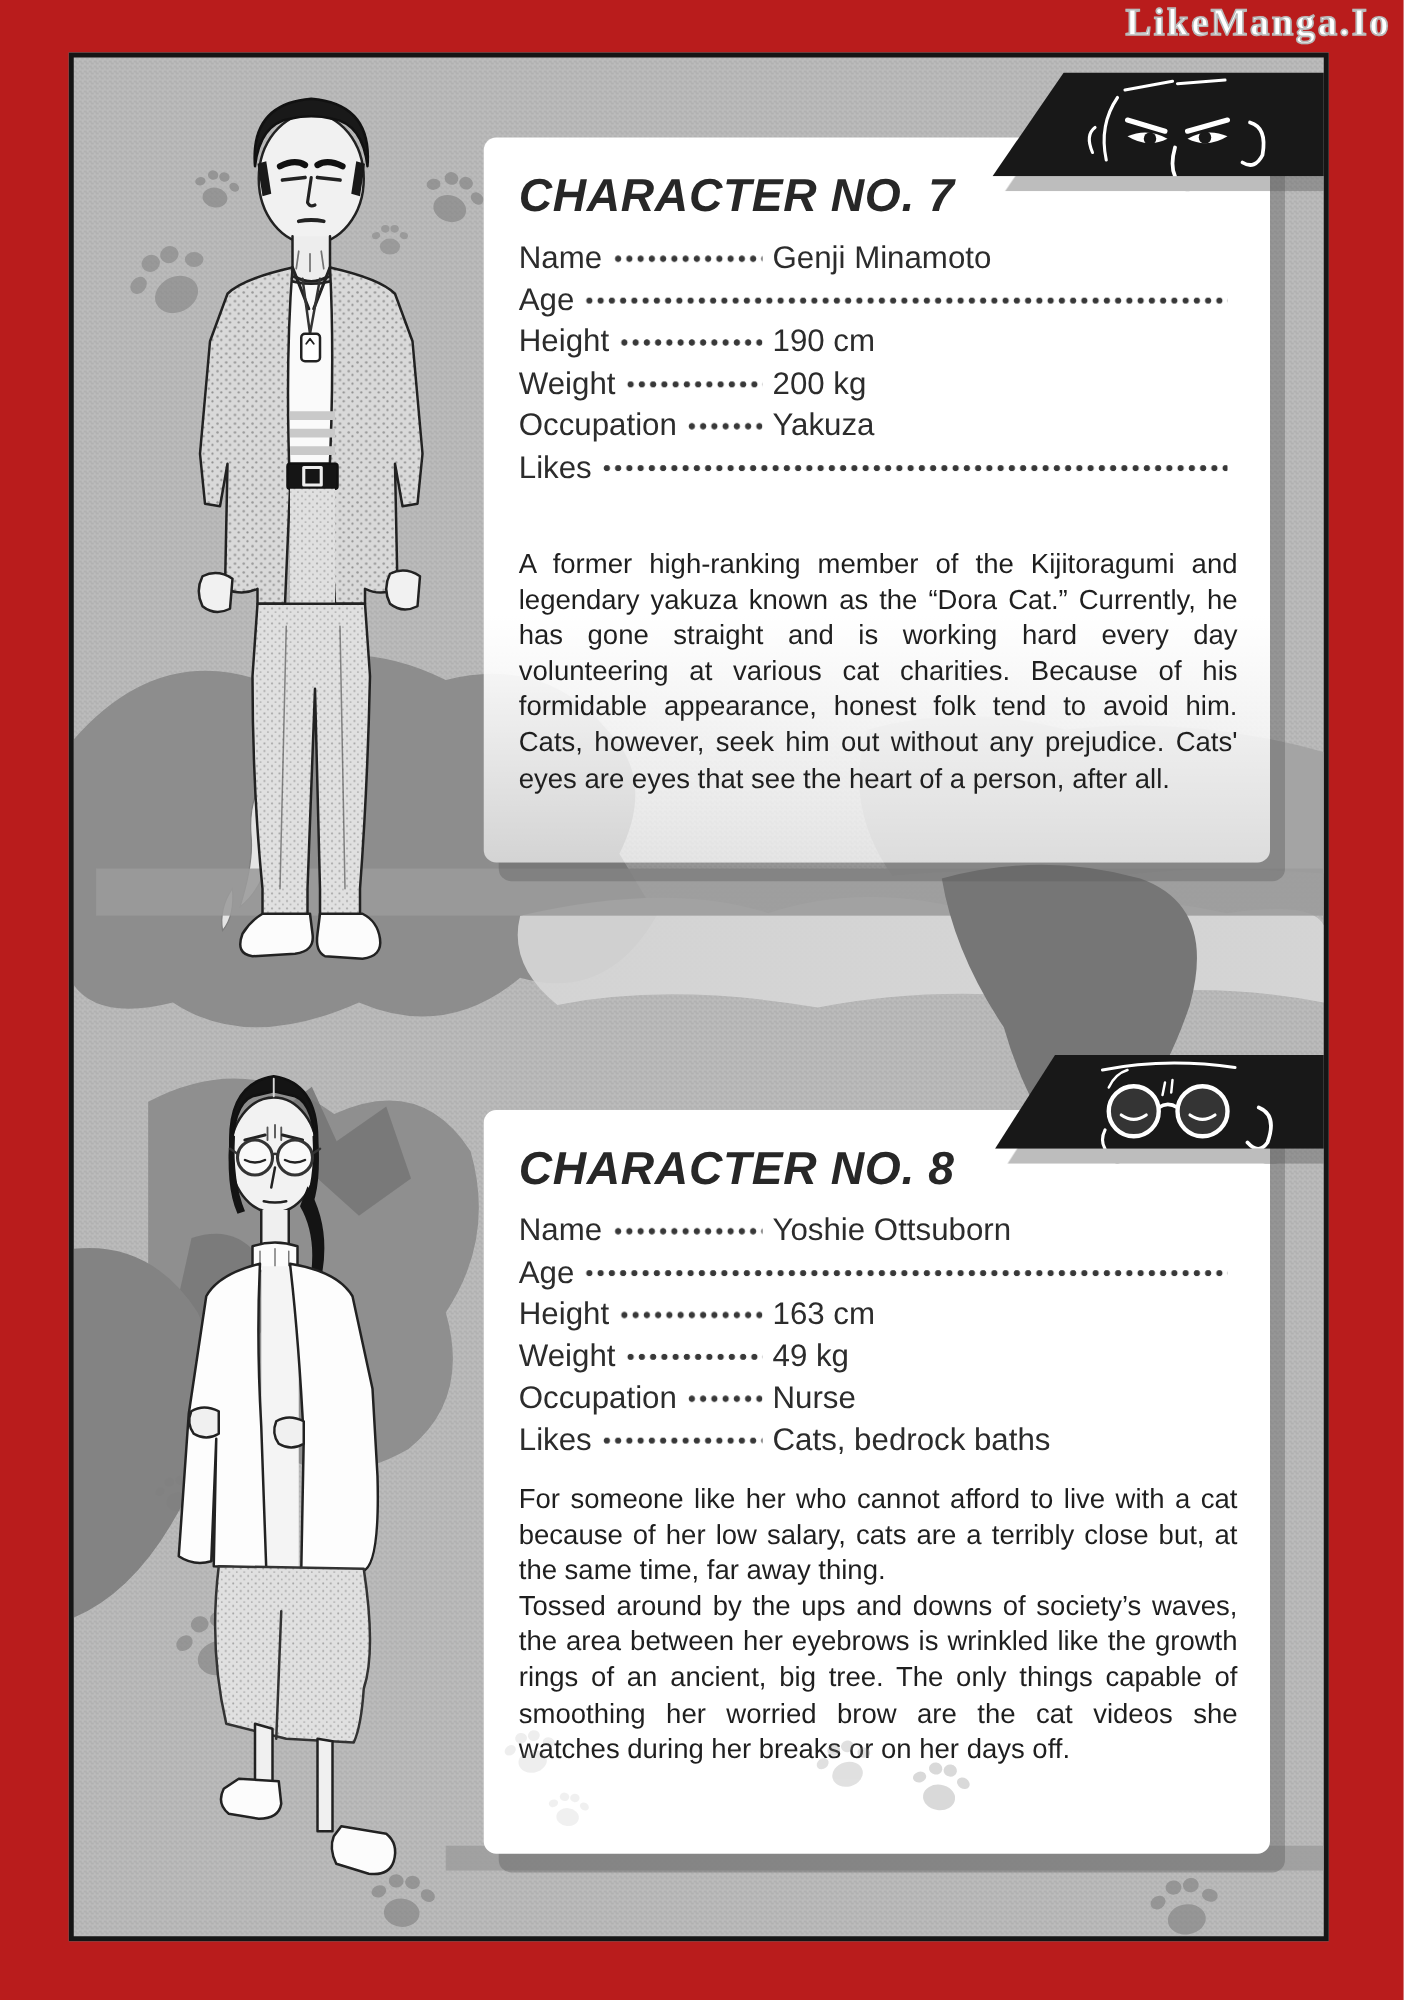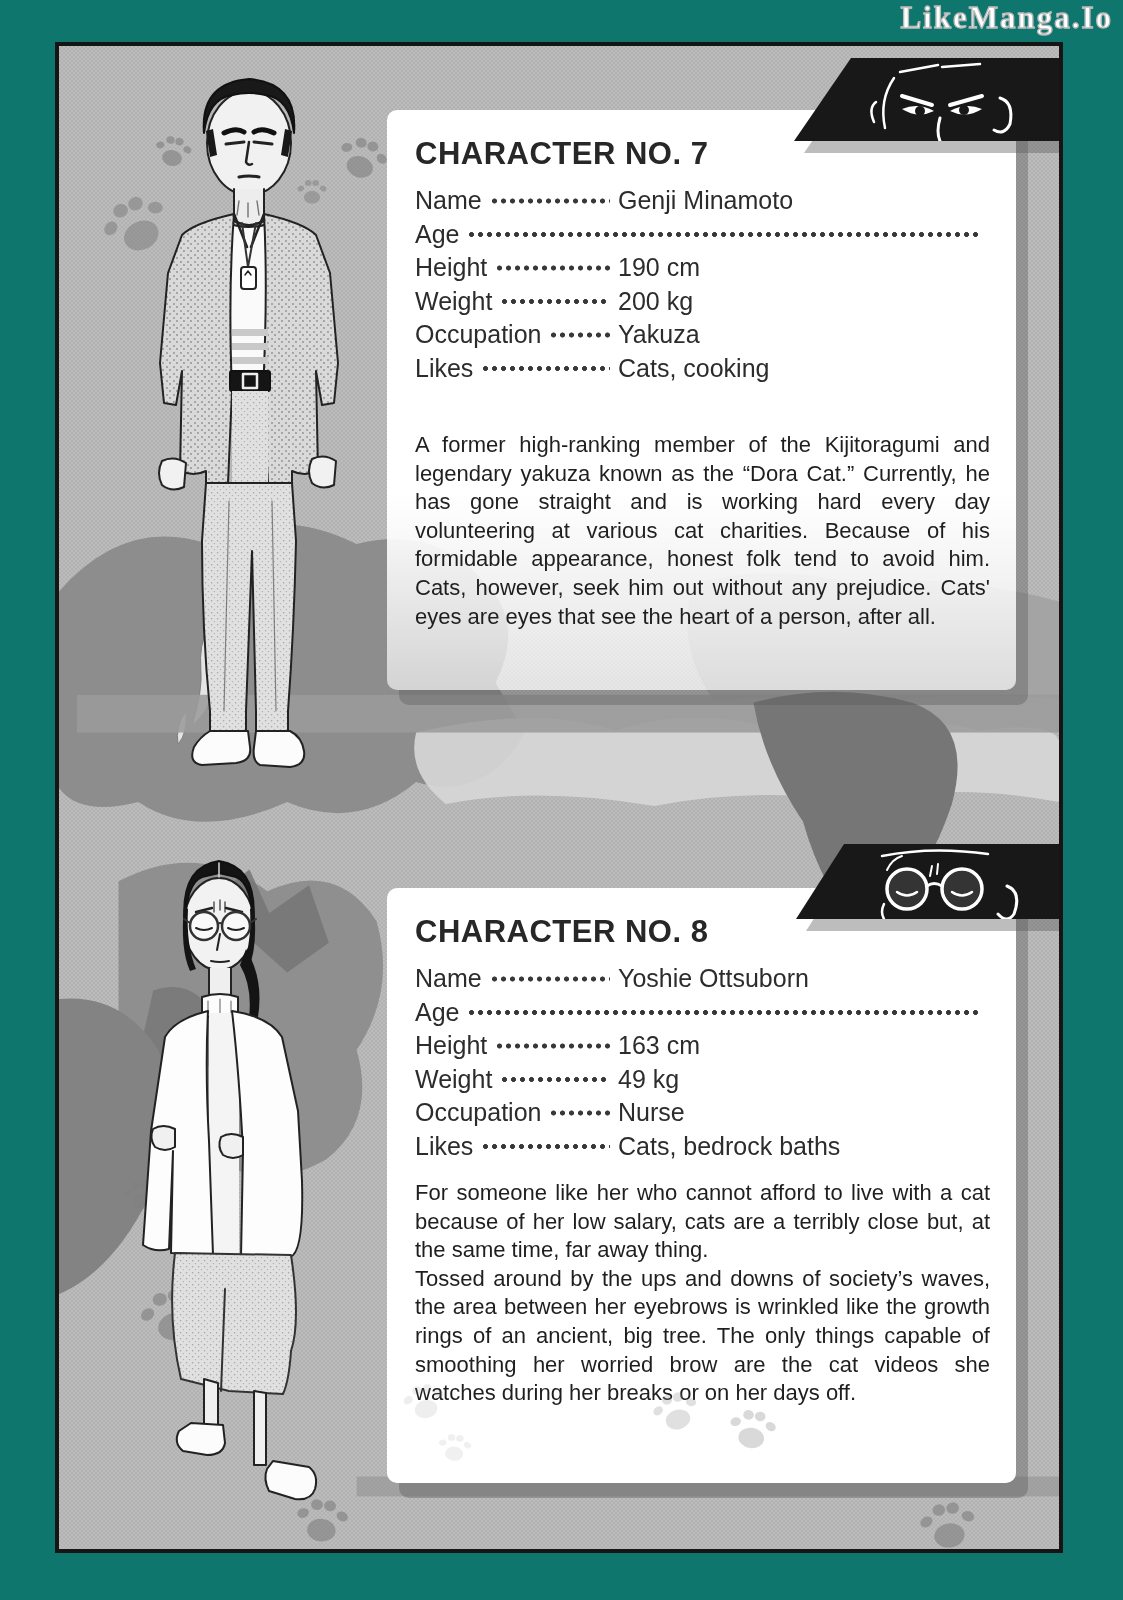--- a/index.html
+++ b/index.html
@@ -1,33 +1,33 @@
 <!DOCTYPE html>
 <html><head>
 <meta charset="utf-8">
 <style>
   html,body{margin:0;padding:0;background:#ffffff;}
-  .page{position:relative;width:1123px;height:1600px;background:#0f766e;overflow:hidden;
+  .page{position:relative;width:1123px;height:1600px;background:#b91c1c;overflow:hidden;
         font-family:"Liberation Sans",sans-serif;}
   .watermark{position:absolute;top:0px;right:10px;font-family:"Liberation Serif",serif;
       font-weight:bold;font-size:31px;letter-spacing:2px;color:#ffffff;
       -webkit-text-stroke:1.3px #b9b9b9;
       text-shadow:0 0 1px #c4c4c4;}
   .frame{position:absolute;left:55px;top:42px;width:1008px;height:1511px;
       border:4px solid #151515;box-sizing:border-box;
       background-color:#bcbcbc;
       background-image:repeating-conic-gradient(#b1b1b1 0% 25%, rgba(0,0,0,0) 0% 50%);
       background-size:4px 4px;overflow:hidden;}
   .layer{position:absolute;left:0;top:0;width:100%;height:100%;pointer-events:none;}
   .panel{position:absolute;box-sizing:border-box;border-radius:10px;
       box-shadow:12px 15px 0 rgba(90,90,90,0.38);padding:22px 26px 0 28px;}
   .panel-7{left:328px;top:64px;width:629px;height:580px;
       background:linear-gradient(180deg,#ffffff 0%,#ffffff 66%,rgba(255,255,255,0.62) 100%);}
   .panel-8{left:328px;top:842px;width:629px;height:595px;background:#ffffff;}
-  .panel-title{margin:4px 0 12px 0;font-size:31px;font-weight:bold;color:#272727;letter-spacing:0.5px;}
+  .panel-title{margin:4px 0 12px 0;font-size:37px;font-weight:bold;color:#272727;letter-spacing:0.5px;font-style:italic;}
   .specs{margin-top:4px;}
   .spec-row{display:flex;align-items:baseline;font-size:25px;color:#2c2c2c;height:33.5px;line-height:33.5px;}
   .spec-label{flex:0 0 auto;white-space:nowrap;text-align:center;}
   .leader{flex:1 1 auto;align-self:stretch;margin:0 8px 0 8px;
       background-image:radial-gradient(circle,#383838 2.2px,rgba(0,0,0,0) 2.8px);
       background-size:9px 33.5px;background-repeat:repeat-x;background-position:left 55%;}
   .spec-value{flex:0 0 372px;white-space:nowrap;}
   .desc{font-size:22px;line-height:28.6px;color:#1f1f1f;text-align:justify;margin:0;}
   .desc + .desc{margin-top:0;}
   .panel-7 .desc-wrap{margin-top:46px;}
@@ -204,21 +204,20 @@
           <span class="spec-value">200 kg</span>
         </div>
         <div class="spec-row">
           <span class="spec-label">Occupation</span>
           <span class="leader"></span>
           <span class="spec-value">Yakuza</span>
         </div>
         <div class="spec-row">
           <span class="spec-label">Likes</span>
           <span class="leader"></span>
-          <span class="spec-value">Cats, cooking</span>
         </div>
       </div>
       <div class="desc-wrap">
         <p class="desc">A former high-ranking member of the Kijitoragumi and legendary yakuza known as the “Dora Cat.” Currently, he has gone straight and is working hard every day volunteering at various cat charities. Because of his formidable appearance, honest folk tend to avoid him. Cats, however, seek him out without any prejudice. Cats' eyes are eyes that see the heart of a person, after all.</p>
       </div>
     </div>
 
     <div class="panel panel-8">
       <h2 class="panel-title">CHARACTER NO. 8</h2>
       <div class="specs">

